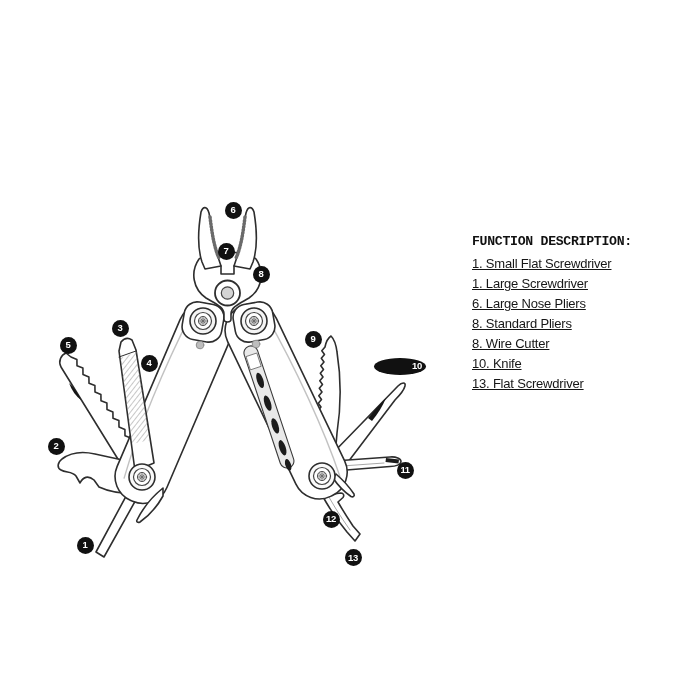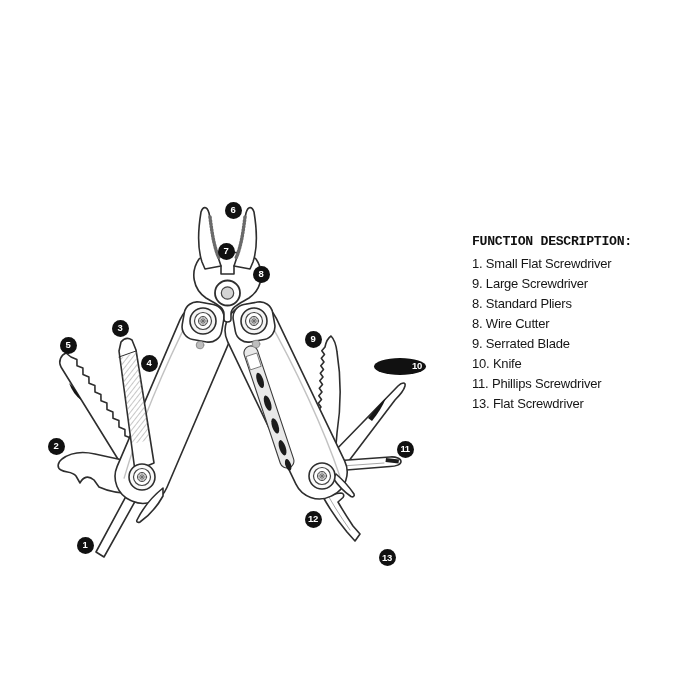--- a/index.html
+++ b/index.html
@@ -10,21 +10,21 @@
   
   .callout{position:absolute;width:17px;height:17px;margin-left:-8.5px;margin-top:-8.5px;
            background:#111;color:#fff;border-radius:50%;
            display:flex;align-items:center;justify-content:center;
            font-size:9.5px;font-weight:bold;letter-spacing:-0.4px;line-height:1;
            font-family:"Liberation Sans",sans-serif;}
   
   .legend{position:absolute;left:472px;top:235px;width:210px;}
   .legend h2{margin:0 0 5px 0;font-size:13.2px;line-height:14px;font-weight:bold;
              letter-spacing:-0.3px;color:#111;font-family:Liberation Mono, monospace;}
-  .legend ul{list-style:none;margin:0;padding:0;}
+  .legend ul{list-style:none;margin:0;padding:0;text-decoration:underline;}
   .legend li{font-size:13px;line-height:20px;letter-spacing:-0.2px;color:#161616;
              white-space:nowrap;font-weight:500;}
 </style>
 </head>
 <body>
 
 <div class="stage">
 
   <svg class="art" width="700" height="700" viewBox="0 0 700 700">
     <defs>
@@ -181,32 +181,31 @@
       <div class="callout" style="left: 85px; top: 545px;">1</div>
       <div class="callout" style="left: 56px; top: 446px;">2</div>
       <div class="callout" style="left: 120px; top: 328px;">3</div>
       <div class="callout" style="left: 149px; top: 363px;">4</div>
       <div class="callout" style="left: 68px; top: 345px;">5</div>
       <div class="callout" style="left: 233px; top: 210px;">6</div>
       <div class="callout" style="left: 226px; top: 251px;">7</div>
       <div class="callout" style="left: 261px; top: 274px;">8</div>
       <div class="callout" style="left: 313px; top: 339px;">9</div>
       <div class="callout" style="left: 382px; top: 366px; padding-left: 35px;">10</div>
-      <div class="callout" style="left: 405px; top: 449px;">11</div>
-      <div class="callout" style="left: 313px; top: 519px;">12</div>
-      <div class="callout" style="left: 387px; top: 536px; margin-top: 13px;">13</div>
+      <div class="callout" style="left: 405px; top: 470px;">11</div>
+      <div class="callout" style="left: 331px; top: 519px;">12</div>
+      <div class="callout" style="left: 353px; top: 536px; margin-top: 13px;">13</div>
     </div>
 
   <div class="legend">
     <h2>FUNCTION DESCRIPTION:</h2>
     <ul>
         <li>1. Small Flat Screwdriver</li>
-        <li>9. Large Screwdriver</li>
+        <li>1. Large Screwdriver</li>
+        <li>6. Large Nose Pliers</li>
         <li>8. Standard Pliers</li>
         <li>8. Wire Cutter</li>
-        <li>9. Serrated Blade</li>
         <li>10. Knife</li>
-        <li>11. Phillips Screwdriver</li>
         <li>13. Flat Screwdriver</li>
       </ul>
   </div>
 
 </div>
 
 </body></html>

